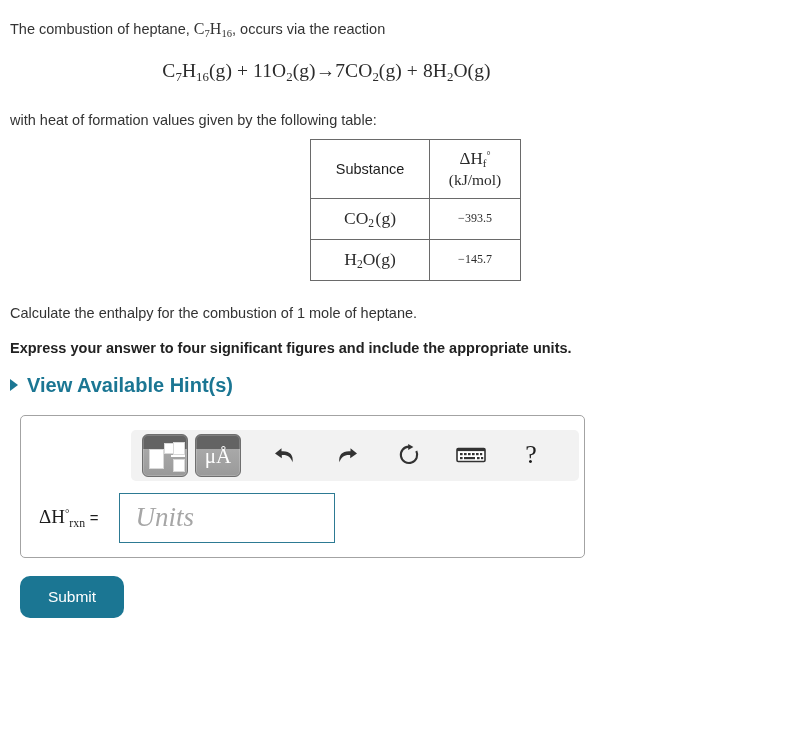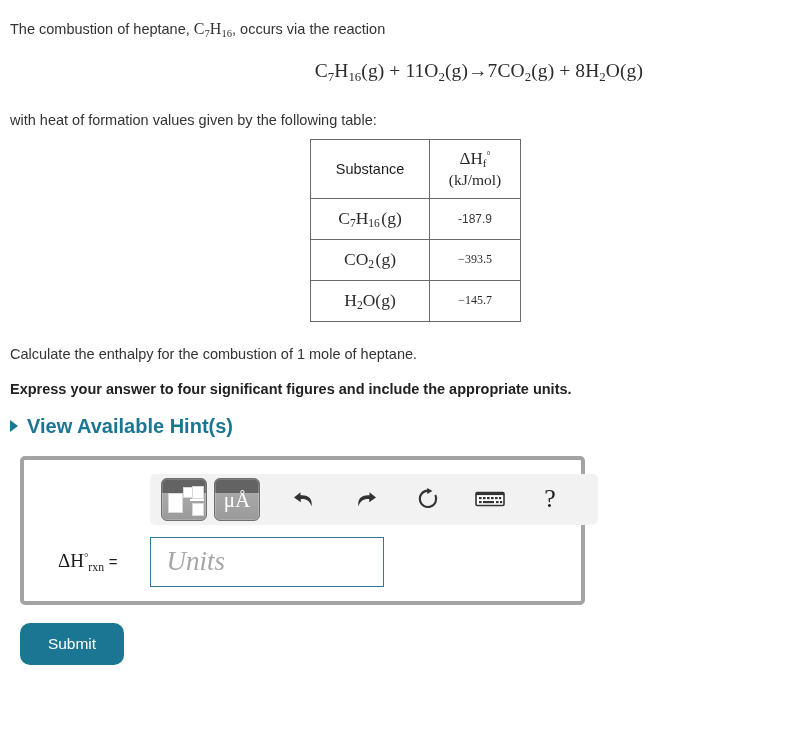--- a/index.html
+++ b/index.html
@@ -32,21 +32,21 @@
   .chem sub {
     font-size: 0.66em;
     vertical-align: -0.28em;
     letter-spacing: 0;
   }
 
   .line1 { margin: 8px 0 8px 0; }
   .line1 .chem { font-size: 16px; }
 
   .equation {
-    text-align: right;
+    text-align: center;
     margin: 18px 0 0 0;
     padding-right: 150px;
   }
   .equation .chem { font-size: 19.5px; }
 
   .line2 { margin: 26px 0 0 0; }
 
   
   .table-wrap {
     margin: 8px 0 0 0;
@@ -108,24 +108,24 @@
   .hint-text {
     color: #1b7693;
     font-weight: bold;
     font-size: 20px;
   }
 
   
   .answer-panel {
     margin: 18px 0 0 10px;
     width: 565px;
-    border: 4px solid #a3a3a3;
+    border: 1px solid #a3a3a3;
     border-radius: 5px;
     background: #fff;
-    padding: 0 0 14px 16px;
+    padding: 0 0 14px 0;
     box-sizing: border-box;
   }
 
   .toolbar {
     margin: 14px 14px 0 110px;
     background: #f2f2f2;
     border-radius: 5px;
     height: 51px;
     display: flex;
     align-items: center;
@@ -213,21 +213,21 @@
     height: 50px;
     border: 1px solid #2d7a93;
     background: #fff;
     box-sizing: border-box;
     display: flex;
     align-items: center;
     padding-left: 16px;
     cursor: text;
   }
   .field-value { width: 217px; }
-  .field-units { width: 234px; margin-left: 22px; }
+  .field-units { width: 216px; margin-left: 10px; }
   .ph {
     font-family: "Liberation Serif", serif;
     font-style: italic;
     font-size: 27px;
     color: #a6a6a6;
     user-select: none;
   }
 
   .submit {
     margin: 18px 0 0 10px;
@@ -265,24 +265,20 @@
     <table class="hf">
       <tbody>
           <tr class="hdr">
         <td class="col-sub">Substance</td>
         <td class="col-val">
           <div class="hdr-val">
             <span>ΔH</span><sub style="font-size:0.64em;vertical-align:-0.3em;">f</sub><sup style="font-size:0.6em;vertical-align:0.52em;">°</sup>
             <span class="u">(kJ/mol)</span>
           </div>
         </td>
-      </tr>
-      <tr>
-        <td class="col-sub formula">C<sub style="font-size:0.66em;vertical-align:-0.28em;">7</sub>H<sub style="font-size:0.66em;vertical-align:-0.28em;">16</sub> (g)</td>
-        <td class="col-val value-sans">-187.9</td>
       </tr>
       <tr>
         <td class="col-sub formula">CO<sub style="font-size:0.66em;vertical-align:-0.28em;">2</sub> (g)</td>
         <td class="col-val value-serif">−393.5</td>
       </tr>
       <tr>
         <td class="col-sub formula">H<sub style="font-size:0.66em;vertical-align:-0.28em;">2</sub>O(g)</td>
         <td class="col-val value-serif">−145.7</td>
       </tr>
     </tbody>

